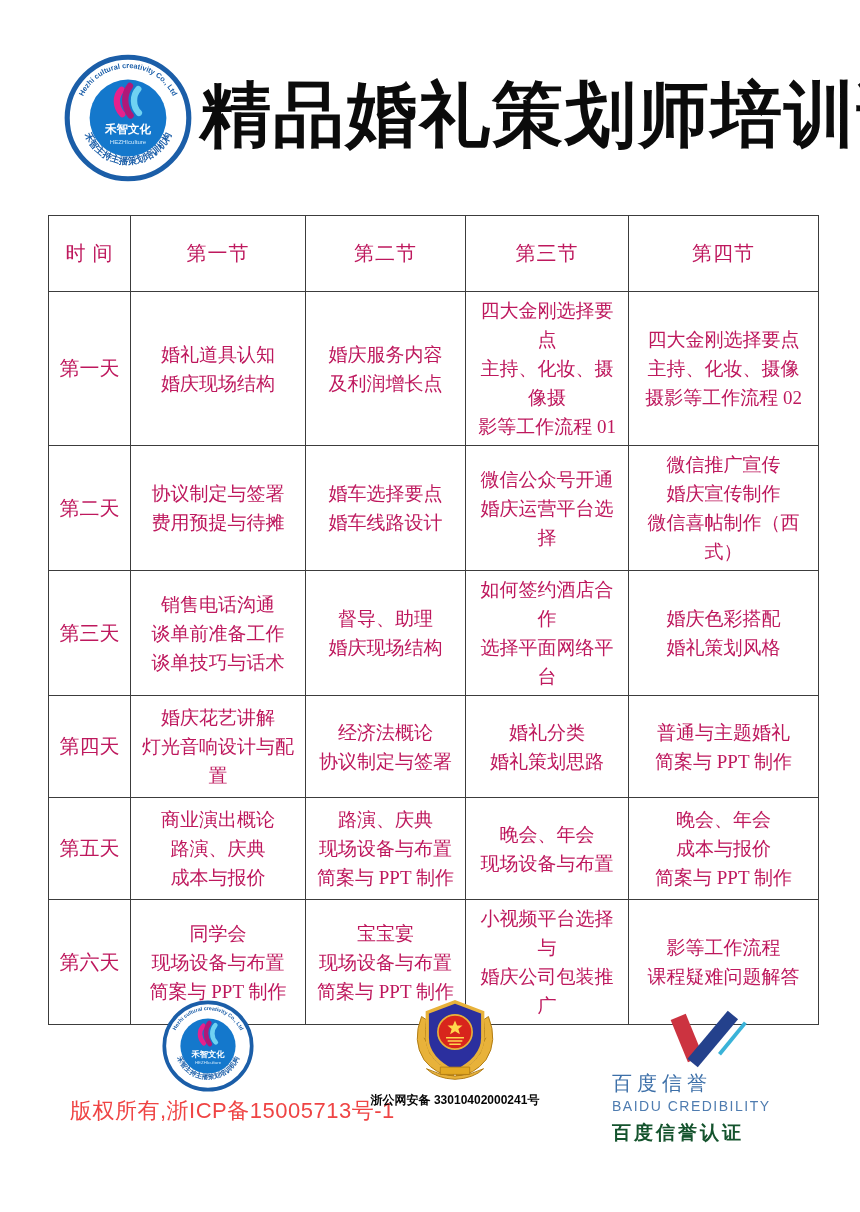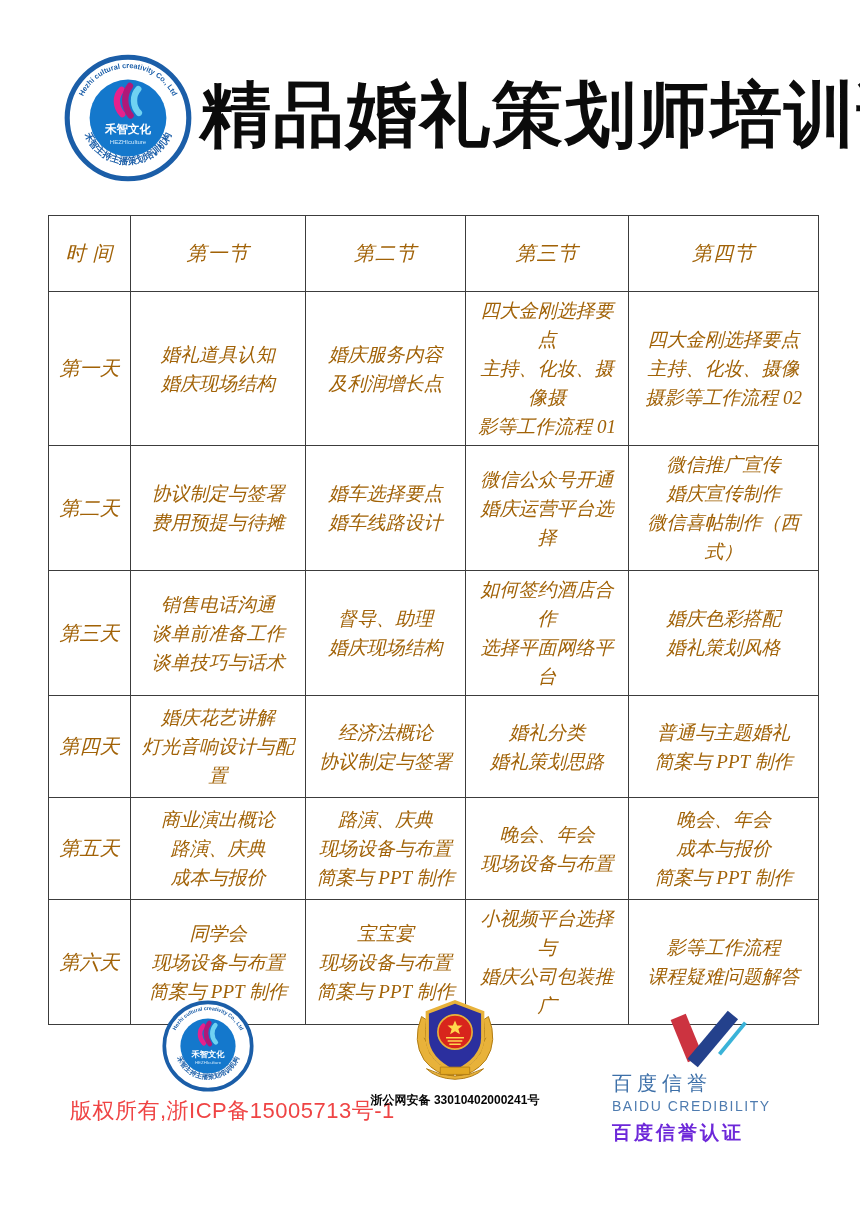--- a/index.html
+++ b/index.html
@@ -24,24 +24,23 @@
 
   
   table.course-table {
     position:absolute; left:48px; top:215px; width:770px;
     border-collapse:collapse; table-layout:fixed;
   }
   .course-table th, .course-table td {
     border:1px solid #3c3c3c;
     text-align:center; vertical-align:middle;
     font-weight:400; font-size:19px; line-height:29px;
-    color:#a16207; white-space:pre-line;
+    color:#be185d; white-space:pre-line;
     font-family:"Liberation Serif","DejaVu Serif",serif;
     padding:4px 8px;
-    font-style:italic;
   }
   .course-table thead th { height:76px; font-size:20px; letter-spacing:1px; }
   .course-table tbody th, .course-table tbody td { height:102px; }
   .course-table tbody th { font-size:20px;margin-left:40px; }
 
   
   .footer-left {
     position:absolute; left:70px; top:1000px; width:275px; text-align:center;
   }
   .logo-small { width:92px; height:92px; display:block; margin:0 auto 4px auto; }
@@ -66,21 +65,21 @@
   .baidu-brand {
     font-family:"Liberation Sans","DejaVu Sans",sans-serif;
     font-size:20px; color:#3c6fa8; letter-spacing:5px; white-space:nowrap;
   }
   .baidu-brand-en {
     font-family:"Liberation Sans","DejaVu Sans",sans-serif;
     font-size:14px; color:#4f7cb0; letter-spacing:1.5px; margin-top:1px; white-space:nowrap;
   }
   .baidu-caption {
     font-family:Liberation Mono, monospace;
-    font-size:19px; font-weight:700; color:#6d28d9; letter-spacing:3px;
+    font-size:19px; font-weight:700; color:#14532d; letter-spacing:3px;
     margin-top:6px; white-space:nowrap;
   }
 </style>
 </head>
 <body>
 
 <div class="page">
 
   <svg width="0" height="0" style="position:absolute" aria-hidden="true">
     <defs>

